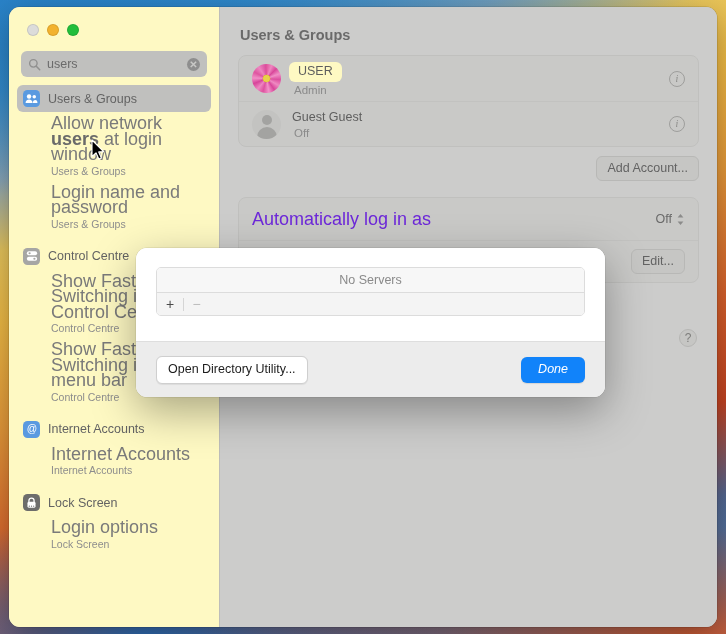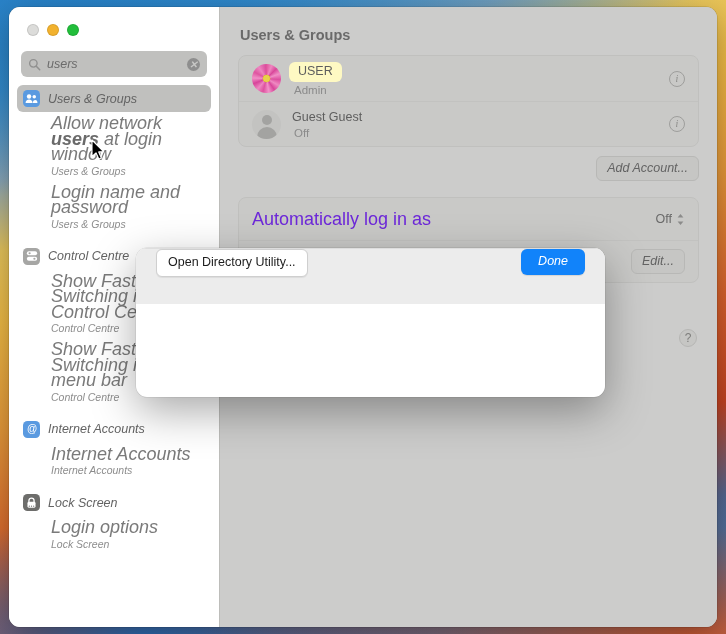--- a/index.html
+++ b/index.html
@@ -54,25 +54,24 @@
     box-shadow: 0 10px 34px rgba(0,0,0,0.33), 0 0 0 0.5px rgba(0,0,0,0.18);
     overflow: hidden;
     display: flex;
   }
 
   
   #sidebar {
     position: relative;
     width: 211px;
     height: 100%;
-    background: #ffffff;
+    background: #fef9c3;
     border-right: 0.5px solid #bdbdba;
     flex: 0 0 211px;
     padding: 0 8px;
-    font-style: italic;
   }
 
   .traffic-lights {
     display: flex;
     gap: 8px;
     padding: 17px 0 0 10px;
     height: 36px;
   }
   .tl {
     width: 12px; height: 12px;
@@ -261,21 +260,20 @@
   .row-right { display: flex; justify-content: flex-end; margin-top: 9px; }
 
   .btn-std {
     background: #c6c6c4;
     border: 0.5px solid #b8b8b6;
     border-radius: 6px;
     font-size: 12.5px;
     color: #636363;
     padding: 4px 10px 5px 10px;
     line-height: 14px;
-    font-style: italic;
   }
 
   .setting-card { margin-top: 16px; }
   .setting-row {
     display: flex;
     align-items: center;
     justify-content: space-between;
     height: 42px;
     padding: 0 13px;
   }
@@ -354,21 +352,21 @@
     line-height: 1;
   }
   .tb-btn.disabled { color: #bcbcbc; }
   .tb-sep { width: 0.5px; height: 13px; background: #d5d5d5; }
 
   .sheet-footer {
     height: 56px;
     background: #ececec;
     border-top: 0.5px solid #dedede;
     display: flex;
-    align-items: flex-start;
+    align-items: center;
     justify-content: space-between;
     padding: 0 20px;
   }
   .btn-white {
     background: #ffffff;
     border: 0.5px solid #cfcfcf;
     border-radius: 6px;
     font-size: 12.5px;
     color: #1c1c1c;
     padding: 5px 11px 6px 11px;
@@ -557,20 +555,30 @@
         </div>
 
       </div>
 
       <div class="help-btn">?</div>
 
     </div>
 
     <div id="sheet">
 
+      <div class="sheet-body">
+        <div class="server-list">
+          <div class="server-empty">No Servers</div>
+          <div class="server-toolbar">
+            <div class="tb-btn">+</div>
+            <div class="tb-sep"></div>
+            <div class="tb-btn disabled">−</div>
+          </div>
+        </div>
+      </div>
 
       <div class="sheet-footer">
         <div class="btn-white">Open Directory Utility...</div>
         <div class="btn-blue">Done</div>
       </div>
 
     </div>
 
   </div>
 

